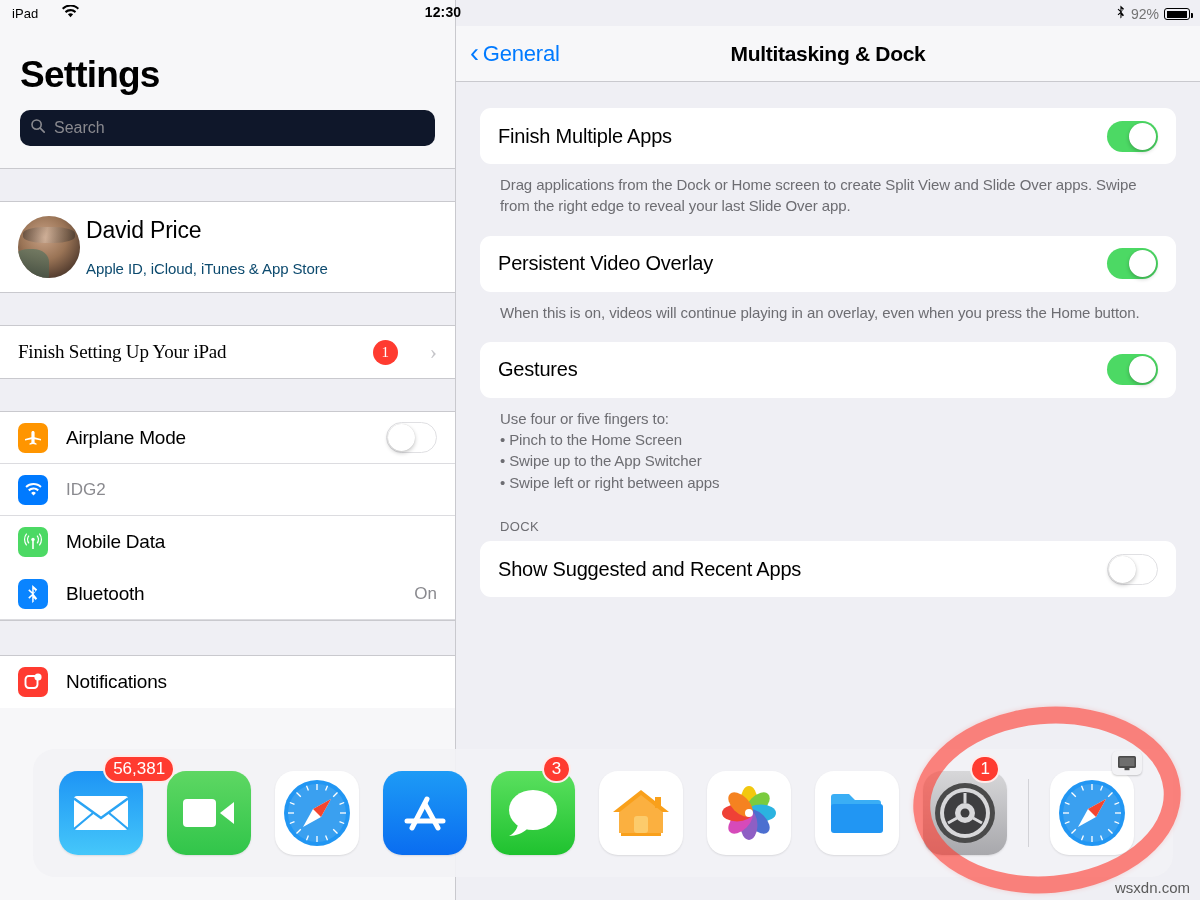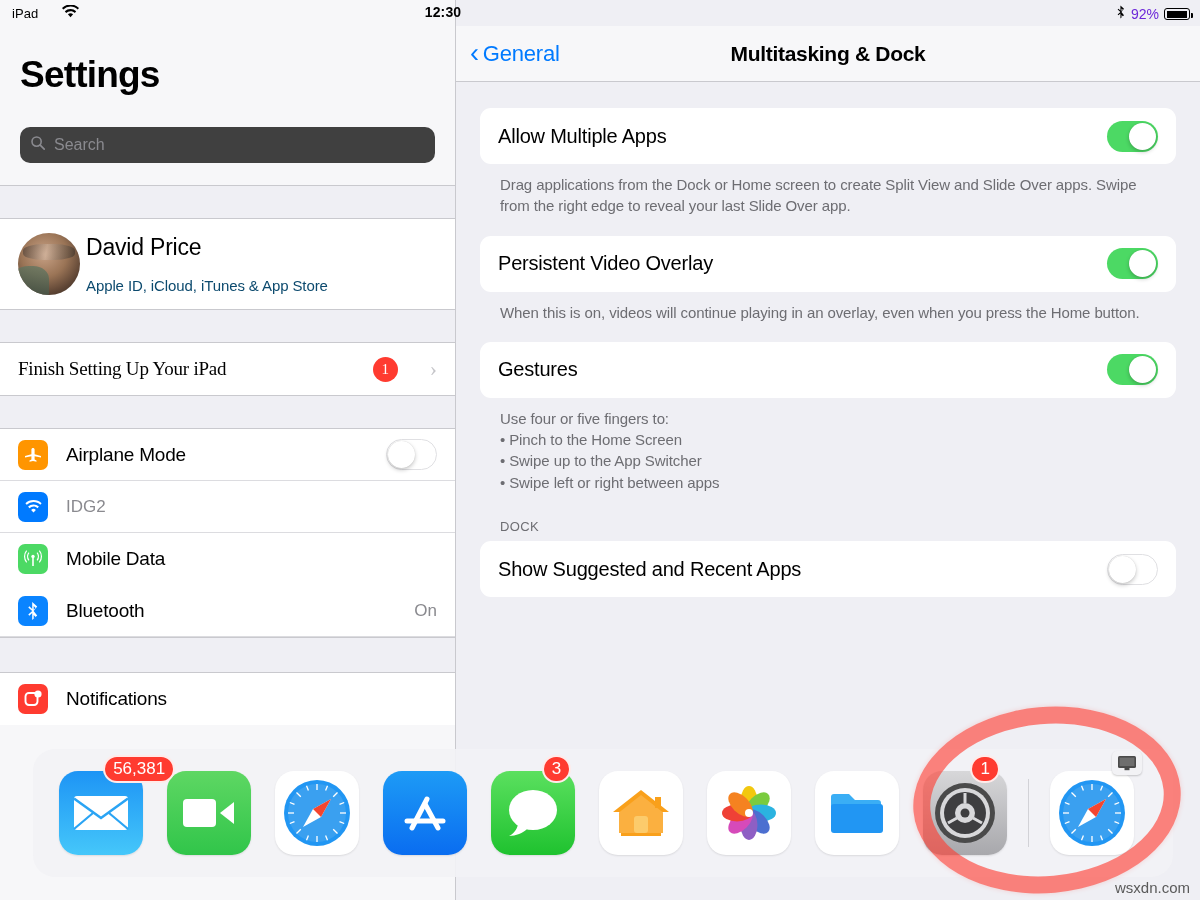--- a/index.html
+++ b/index.html
@@ -16,21 +16,21 @@
     background: #F7F7F9; border-right: 1px solid #C9C9CE; overflow: hidden;
   }
   .sb-status { height: 26px; display: flex; align-items: center; padding-left: 12px; gap: 24px; }
   .sb-status .carrier { font-size: 13px; color: #000; letter-spacing: .1px; }
   .wifi-ic { display:inline-block; }
 
   .sb-title-wrap { padding: 28px 20px 0 20px; }
   .sb-title { font-size: 37px; font-weight: bold; letter-spacing: -.8px; color: #000; }
 
   .sb-search {
-    margin: 31px 20px 0 20px; height: 36px; background: #404040; border-radius: 10px;
+    margin: 14px 20px 0 20px; height: 36px; background: #0f172a; border-radius: 10px;
     display: flex; align-items: center; padding: 0 10px; gap: 8px;
   }
   .sb-search .ph { font-size: 16px; color: #8A8A8F; }
 
   .sb-gap { background: #EFEFF4; border-top: 1px solid #C9C9CE; border-bottom: 1px solid #C9C9CE; }
   .sb-group { background: #FFFFFF; }
 
   .profile-row { display: flex; align-items: center; padding: 14px 18px; gap: 6px; height: 90px; }
   .avatar {
     width: 62px; height: 62px; border-radius: 50%; flex: 0 0 62px; overflow: hidden;
@@ -80,21 +80,21 @@
   .sw.off .knob { left: 1px; }
   .sw.on  .knob { right: 2px; top: 2px; }
 
   
   #main { position: absolute; left: 456px; top: 0; width: 744px; height: 900px; background: #EFEFF4; }
   .m-status { height: 26px; position: relative; }
   .m-clock { position: absolute; left: 0; right: 0; text-align: center; font-size: 14px;
              font-weight: bold; color: #000; top: 4px; letter-spacing: .1px; }
   .m-clock-inner { position: relative; left: -385px; }
   .m-right { position: absolute; right: 10px; top: 4px; display: flex; align-items: center; gap: 5px; }
-  .m-batt-pct { font-size: 14px; color: #6d28d9; }
+  .m-batt-pct { font-size: 14px; color: #737373; }
   .batt { width: 26px; height: 12px; border: 1.5px solid #000; border-radius: 3px; position: relative; }
   .batt i { position: absolute; left: 1.5px; top: 1.5px; bottom: 1.5px; width: 85%; background: #000; display: block; }
   .batt:after { content:""; position:absolute; right:-4px; top:3.5px; width:2px; height:5px; background:#000; border-radius:0 1px 1px 0; }
 
   .navbar { height: 56px; background: #F7F7F9; position: relative;
             border-bottom: 1px solid #C9C9CE; }
   .nav-back { position: absolute; left: 14px; top: 0; height: 56px; display: flex; align-items: center;
               gap: 4px; color: #007AFF; font-size: 22px; letter-spacing: -.2px; }
   .nav-back .bk-chev { font-size: 27px; line-height: 1; margin-top: -2px; }
   .nav-title { position: absolute; left: 0; right: 0; top: 0; height: 56px; display: flex;
@@ -294,21 +294,21 @@
         <span class="bk-chev">‹</span>
         <span>General</span>
       </div>
       <div class="nav-title">Multitasking &amp; Dock</div>
     </div>
 
     <div class="m-body">
 
       <div class="card">
         <div class="card-row">
-          <span class="label">Allow Multiple Apps</span>
+          <span class="label">Finish Multiple Apps</span>
           <span class="sw on">
               <span class="knob"></span>
             </span>
         </div>
       </div>
       <div class="footnote">Drag applications from the Dock or Home screen to create Split View and Slide Over apps. Swipe from the right edge to reveal your last Slide Over app.</div>
 
       <div class="card" style="margin-top:19px;">
         <div class="card-row">
           <span class="label">Persistent Video Overlay</span>

